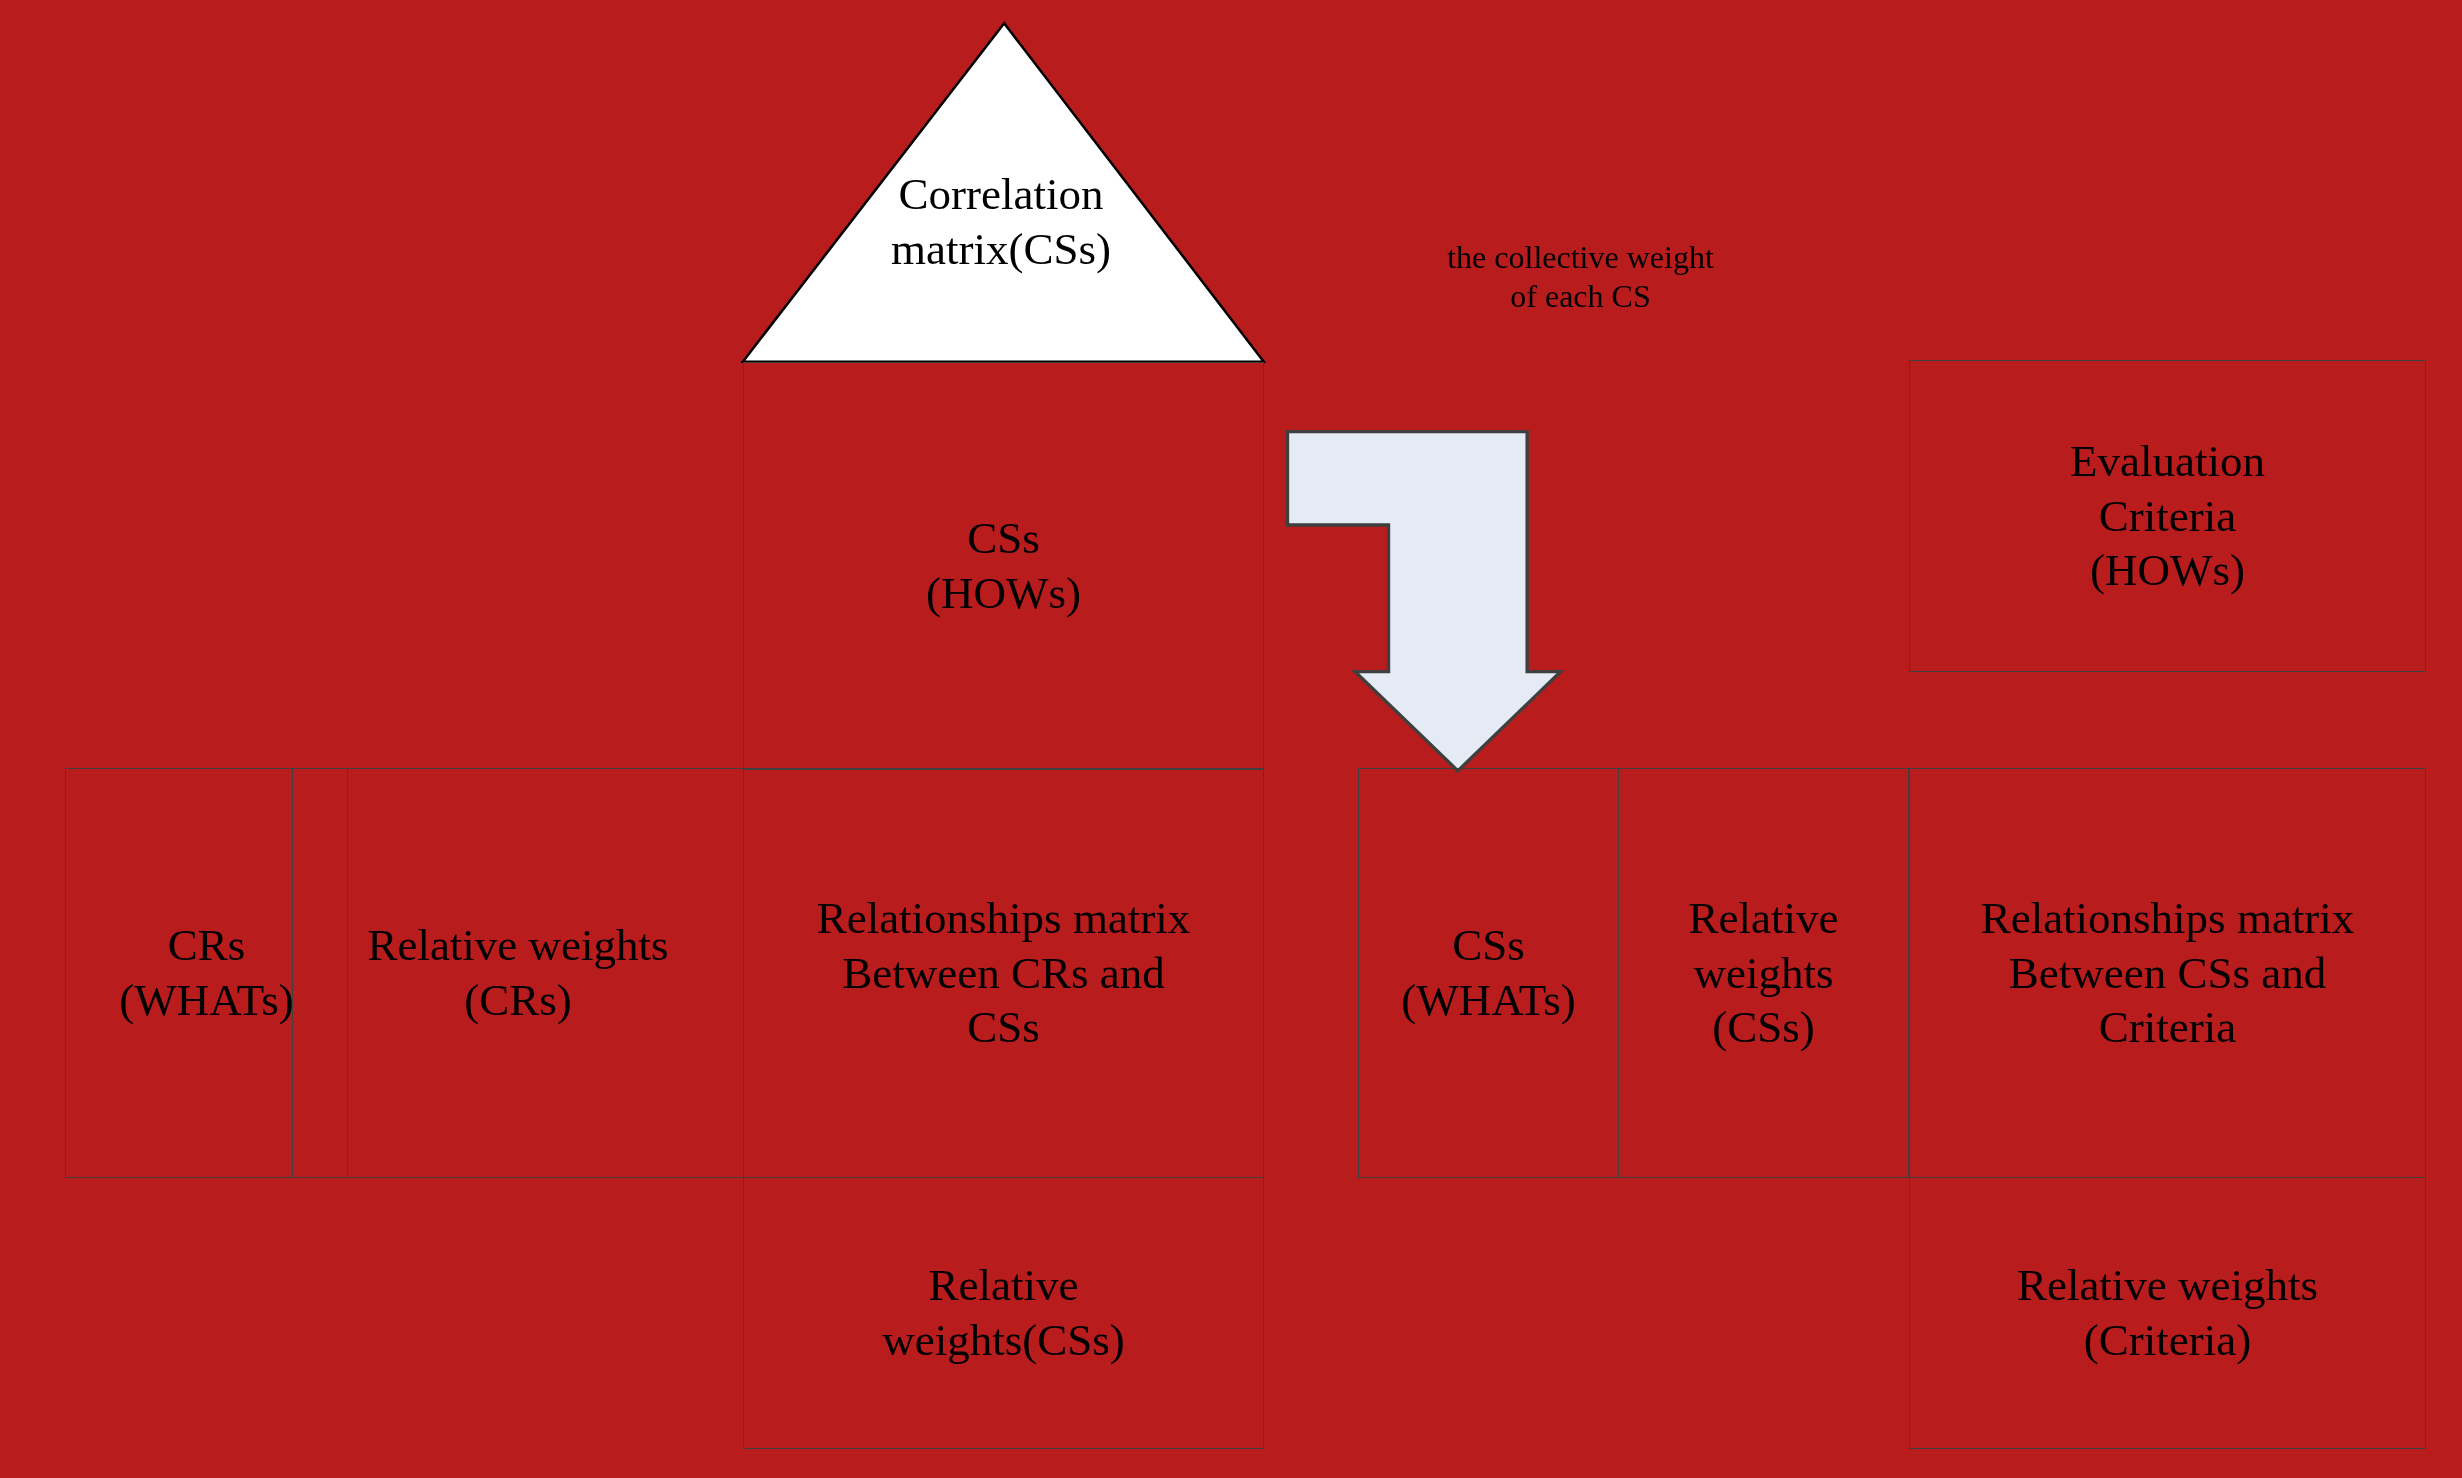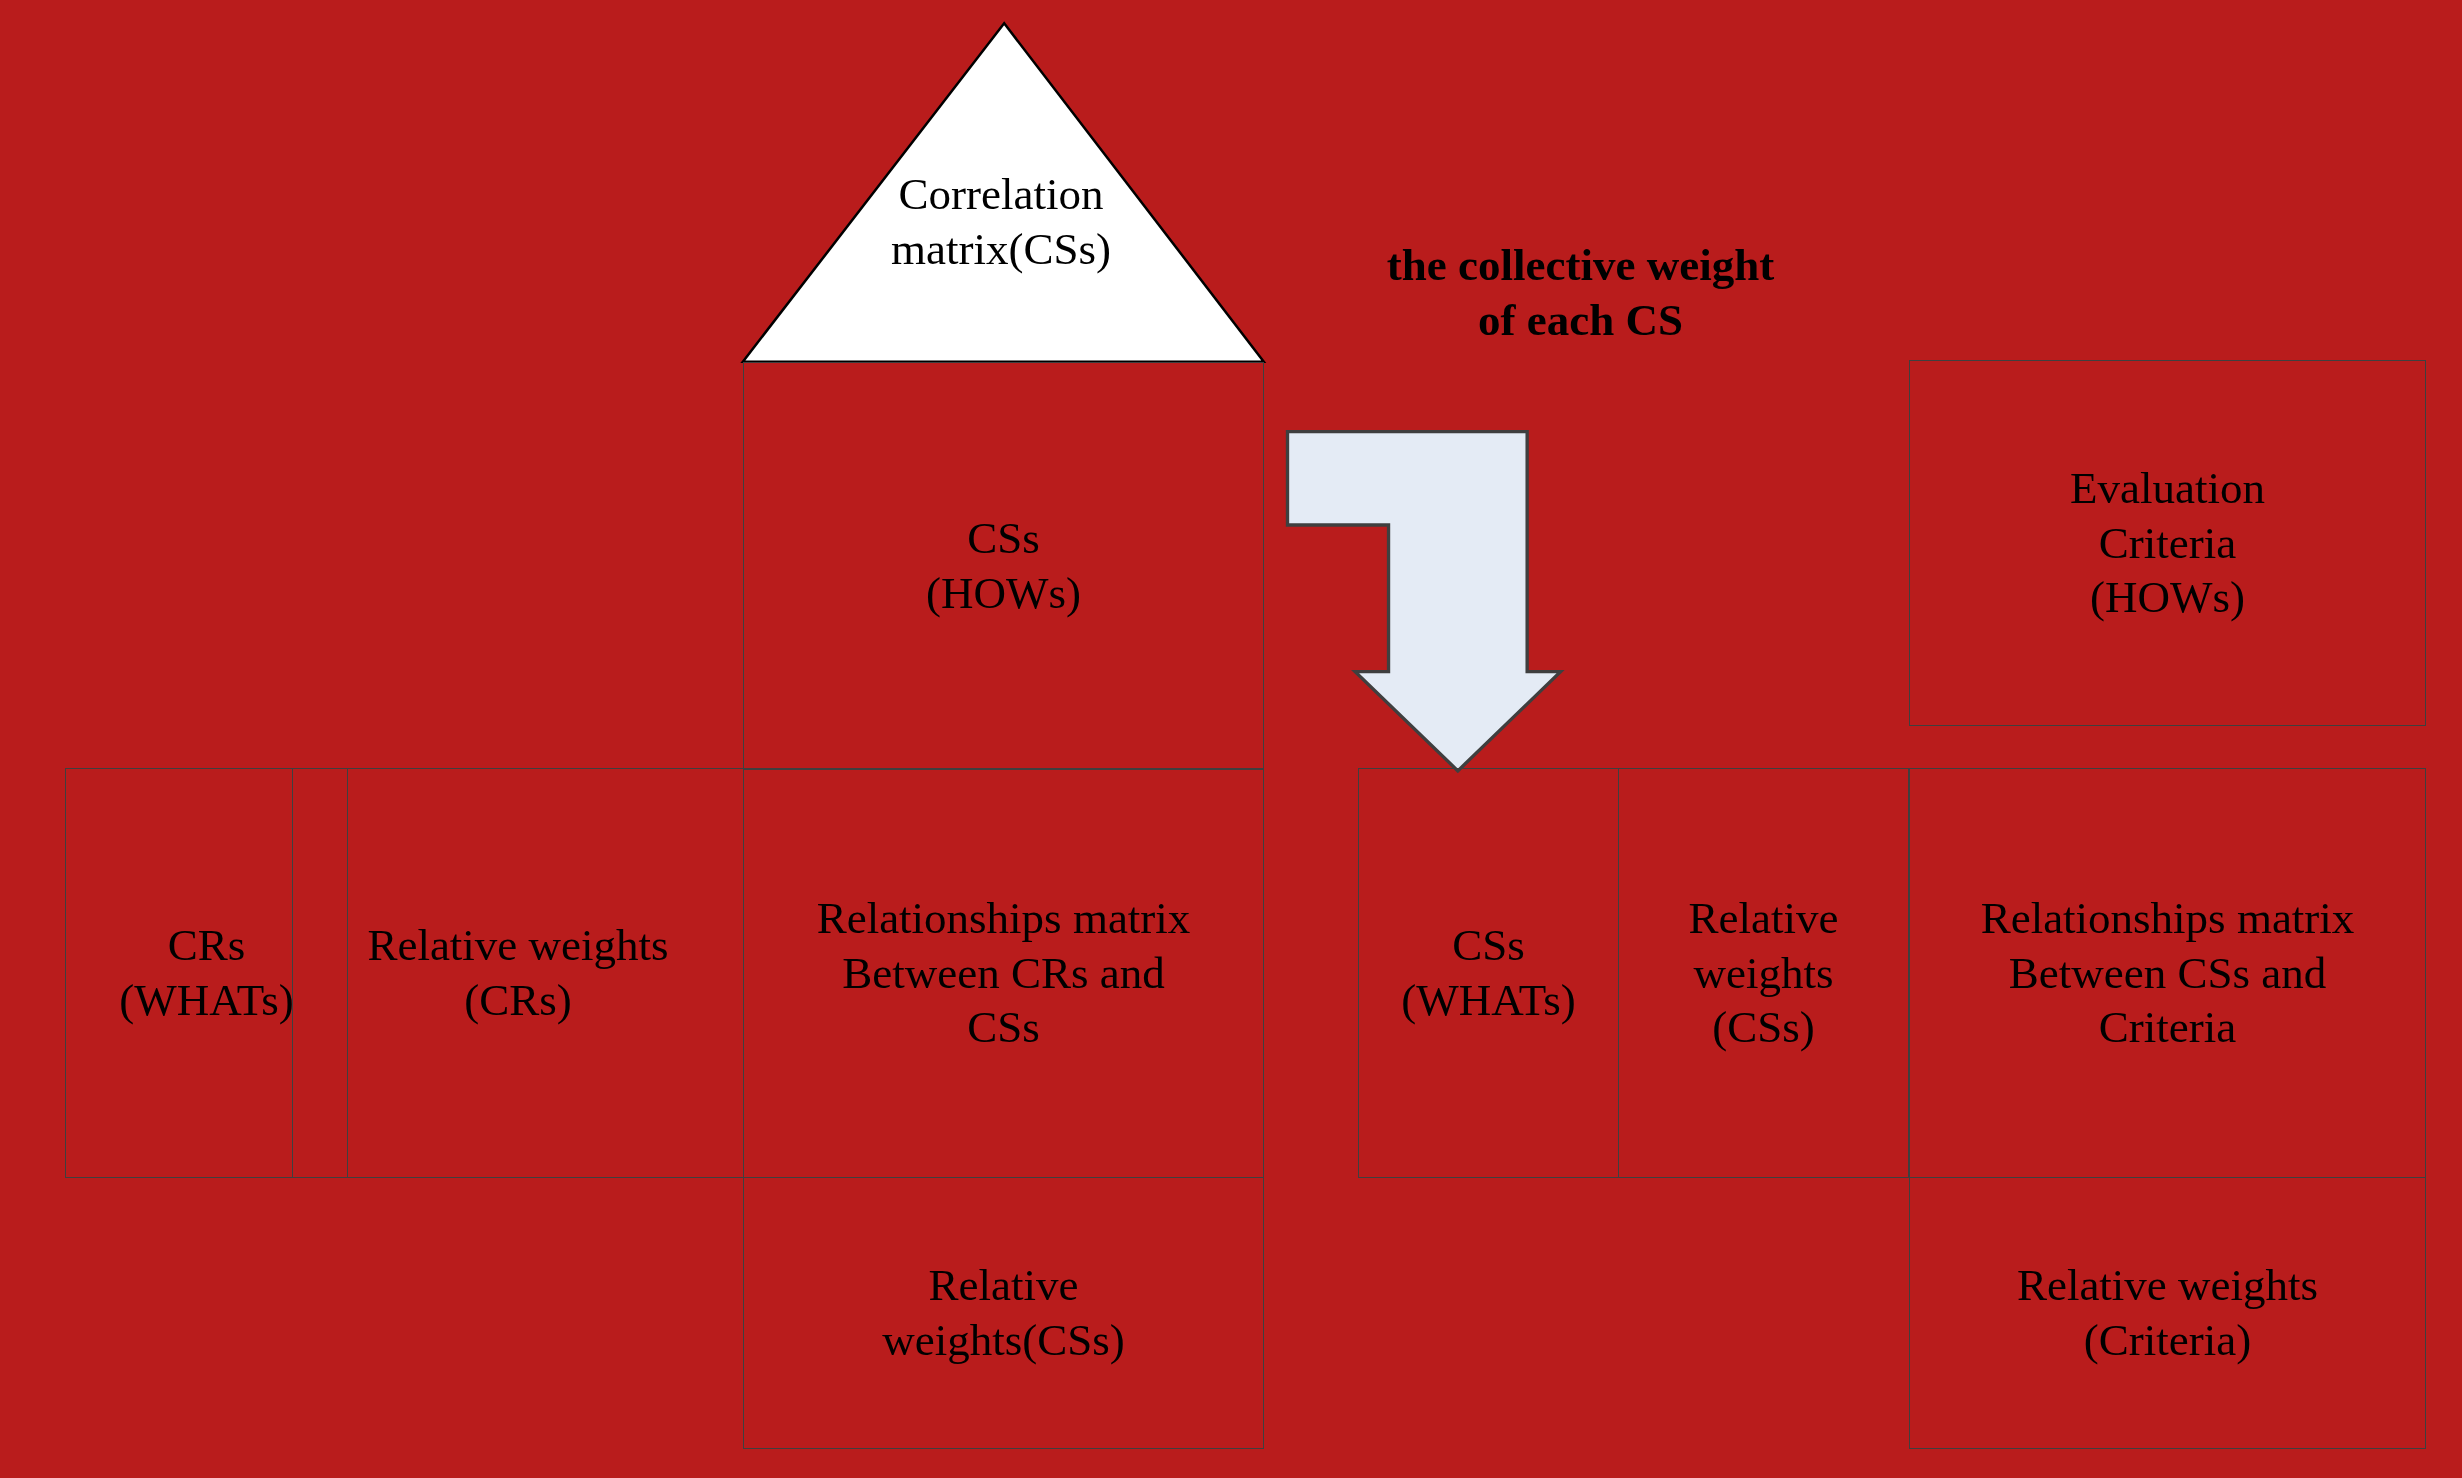--- a/index.html
+++ b/index.html
@@ -55,43 +55,42 @@
   #cell-cs-hows      { left: 743px;  top: 362px;  width: 521px; height: 408px; }
   #cell-rel-crs-css  { left: 743px;  top: 768px;  width: 521px; height: 410px; }
   #cell-relw-css     { left: 743px;  top: 1177px; width: 521px; height: 272px; }
 
   #cell-crs-whats    { left: 33px;   top: 768px;  width: 283px; height: 410px; margin-left: 32px; }
   #cell-relw-crs     { left: 292px;  top: 768px;  width: 452px; height: 410px; }
 
   #cell-css-whats    { left: 1358px; top: 768px;  width: 261px; height: 410px; }
   #cell-relw-css2    { left: 1618px; top: 768px;  width: 291px; height: 410px; }
 
-  #cell-eval-crit    { left: 1909px; top: 360px;  width: 517px; height: 366px; }
+  #cell-eval-crit    { left: 1909px; top: 360px;  width: 517px; height: 312px; }
   #cell-rel-css-crit { left: 1909px; top: 768px;  width: 517px; height: 410px; }
   #cell-relw-crit    { left: 1909px; top: 1177px; width: 517px; height: 272px; }
 
   
   #arrow-svg {
     position: absolute;
     left: 1285px;
     top: 425px;
     width: 334px;
     height: 350px;
     overflow: visible;
   }
   #arrow-label {
     position: absolute;
     left: 1305px;
     top: 238px;
     width: 551px;
     text-align: center;
-    font-size: 45px;
+    font-size: 32px;
     line-height: 1.22;
     white-space: pre-line;
-    font-weight: bold;
   }
 </style>
 </head>
 <body>
 
 <div id="stage">
 
   <svg id="roof-svg" viewBox="0 0 690 450" preserveAspectRatio="none" aria-hidden="true">
     <polygon points="344,28 655,434 31,434" fill="#ffffff" stroke="#000000" stroke-width="3"></polygon>
   </svg>

